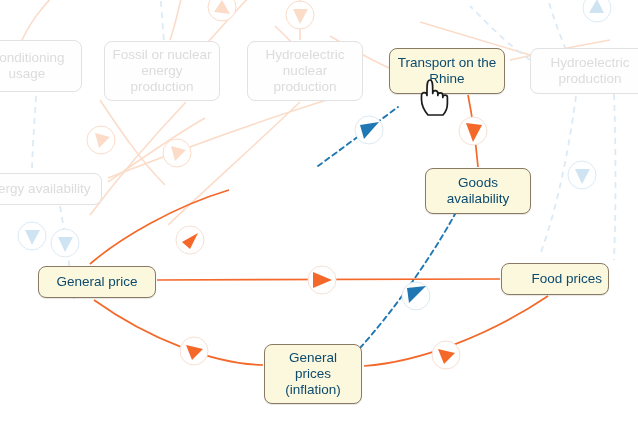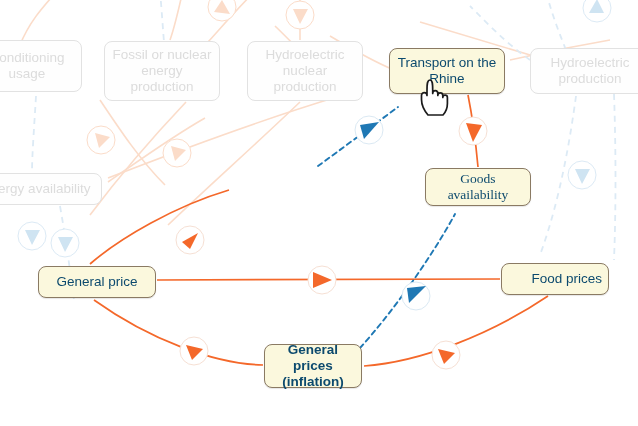--- a/index.html
+++ b/index.html
@@ -201,34 +201,34 @@
   <div class="node faded" style="left:530px; top:48px; width:120px; height:46px;">
     <span>Hydroelectric
 production</span>
   </div>
 
   <div class="node faded" style="left:-30px; top:173px; width:132px; height:32px;">
     <span>Energy availability</span>
   </div>
 
 
-  <div class="node active" style="left:425px; top:168px; width:106px; height:38px;font-family:Liberation Serif, serif;">
+  <div class="node active" style="left:425px; top:168px; width:106px; height:46px;">
     <span>Goods
 availability</span>
   </div>
 
   <div class="node active" style="left:38px; top:266px; width:118px; height:32px;">
     <span>General price</span>
   </div>
 
   <div class="node active" style="left:501px; top:263px; width:108px; height:32px;justify-content:flex-end;">
     <span>Food prices</span>
   </div>
 
-  <div class="node active" style="left:264px; top:344px; width:98px; height:44px;font-weight:bold;">
+  <div class="node active" style="left:264px; top:344px; width:98px; height:60px;">
     <span>General
 prices
 (inflation)</span>
   </div>
 
   <div class="cursor" style="left:418px; top:78px; width:34px; height:40px;">
     <svg width="34" height="40" viewBox="0 0 34 40">
       <path d="M10 37 C5 31 3.5 26 3.5 21.5 L3.5 17.5 C3.5 15.8 4.8 14.6 6.3 14.6
                C7.8 14.6 9.0 15.8 9.0 17.5 L9.0 12.0
                C9.0 4.6 9.6 2.0 12.0 2.0 C14.2 2.0 14.7 4.6 14.7 12.0 L14.7 15.5

